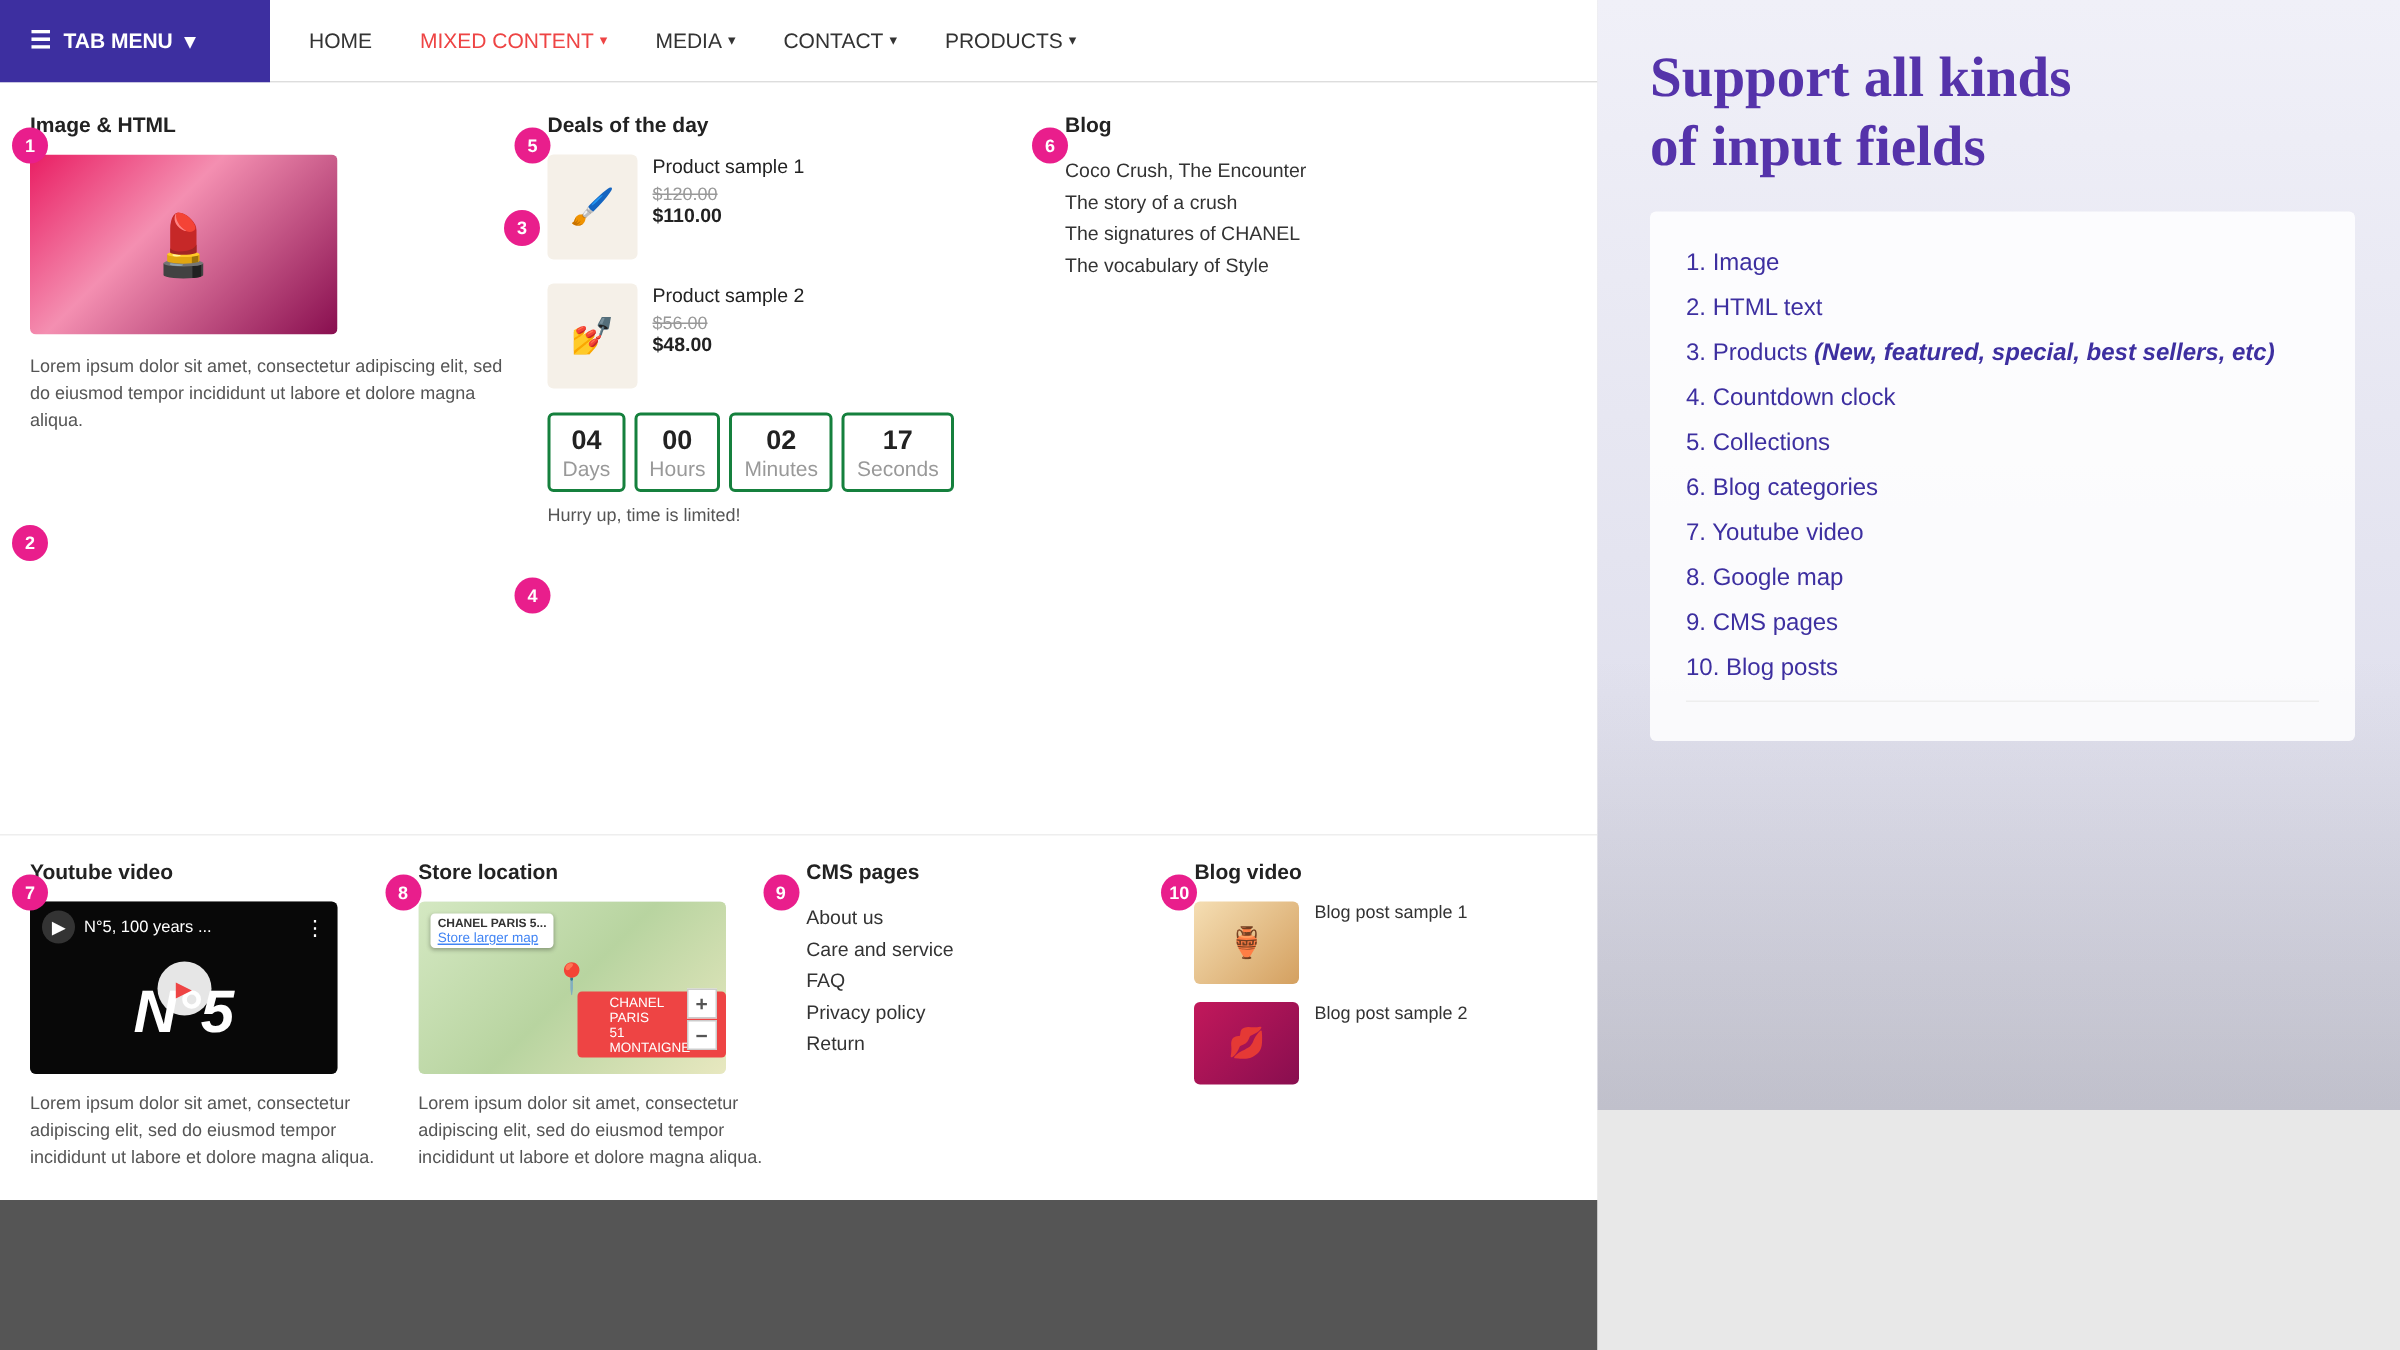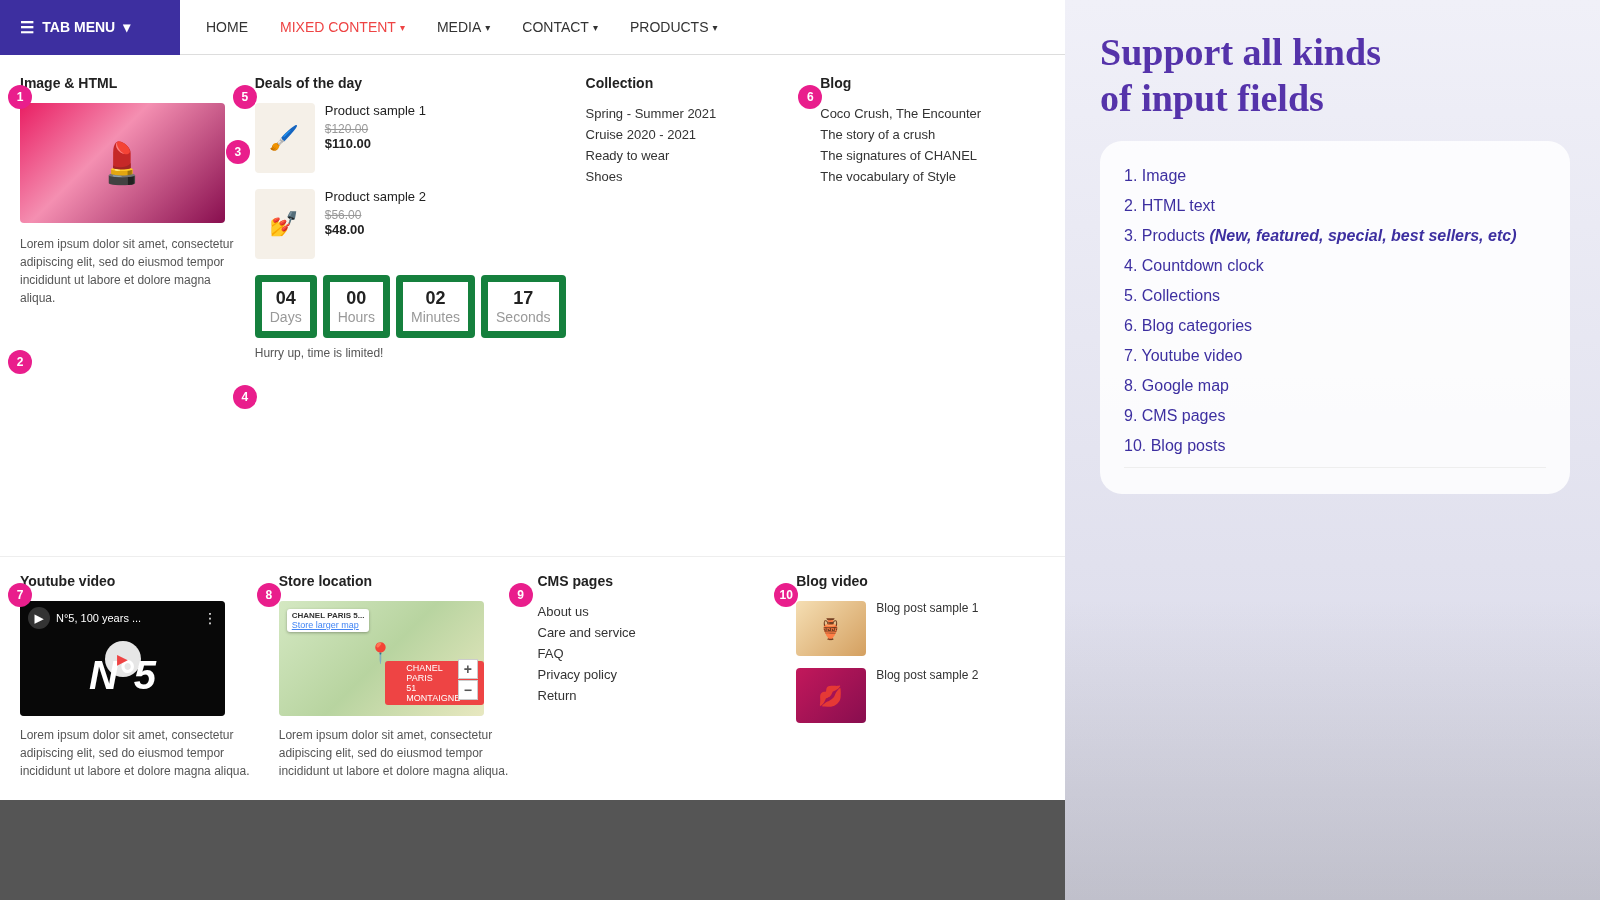--- a/index.html
+++ b/index.html
@@ -165,21 +165,21 @@
     .price-old { font-size: 12px; color: #999; text-decoration: line-through; }
     .price-new { font-size: 13px; font-weight: bold; color: #222; }
 
     
     .countdown {
       display: flex;
       gap: 6px;
       margin-bottom: 8px;
     }
     .countdown-unit {
-      border: 7px solid #15803d;
+      border: 2px solid #15803d;
       border-radius: 4px;
       padding: 6px 8px;
       text-align: center;
       min-width: 50px;
     }
     .countdown-value { font-size: 18px; font-weight: bold; color: #222; }
     .countdown-label { font-size: 14px; color: #999; }
     .hurry-text { font-size: 12px; color: #555; margin-top: 0; }
 
     
@@ -344,21 +344,21 @@
     }
     .blog-post-img2 {
       background: linear-gradient(135deg, #c2185b 0%, #880e4f 100%);
       font-size: 20px;
     }
     .blog-post-title { font-size: 12px; color: #333; font-weight: 500; }
 
     
     .right-panel {
       width: 535px;
-      height: 900px;
+      height: 740px;
       background: linear-gradient(180deg, #f0f0f8 0%, #d8d8e8 100%);
       position: relative;
       padding: 30px 30px 30px 35px;
       overflow: hidden;
     }
     .right-bg-image {
       position: absolute;
       bottom: 0; left: 0; right: 0;
       height: 300px;
       background: linear-gradient(180deg, transparent 0%, #888 100%);
@@ -371,21 +371,21 @@
       font-weight: bold;
       color: #5533aa;
       line-height: 1.2;
       margin-bottom: 20px;
       position: relative;
       z-index: 2;
     }
 
     .features-card {
       background: rgba(255,255,255,0.85);
-      border-radius: 22px;
+      border-radius: 4px;
       padding: 20px 24px;
       position: relative;
       z-index: 2;
     }
     .feature-item {
       font-size: 16px;
       color: #3d2fa0;
       padding: 3px 0;
       line-height: 1.5;
     }
@@ -498,29 +498,20 @@
             <div class="countdown-label">Minutes</div>
           </div>
           <div class="countdown-unit">
             <div class="countdown-value">17</div>
             <div class="countdown-label">Seconds</div>
           </div>
         </div>
         <p class="hurry-text">Hurry up, time is limited!</p>
       </div>
 
-      <div class="mega-col col-collection">
-        <div class="col-title">Collection</div>
-        <ul class="collection-list">
-          <li>Spring - Summer 2021</li>
-          <li>Cruise 2020 - 2021</li>
-          <li>Ready to wear</li>
-          <li>Shoes</li>
-        </ul>
-      </div>
 
       <div class="mega-col col-blog">
         <div class="badge badge-6">6</div>
         <div class="col-title">Blog</div>
         <ul class="blog-list">
           <li>Coco Crush, The Encounter</li>
           <li>The story of a crush</li>
           <li>The signatures of CHANEL</li>
           <li>The vocabulary of Style</li>
         </ul>

